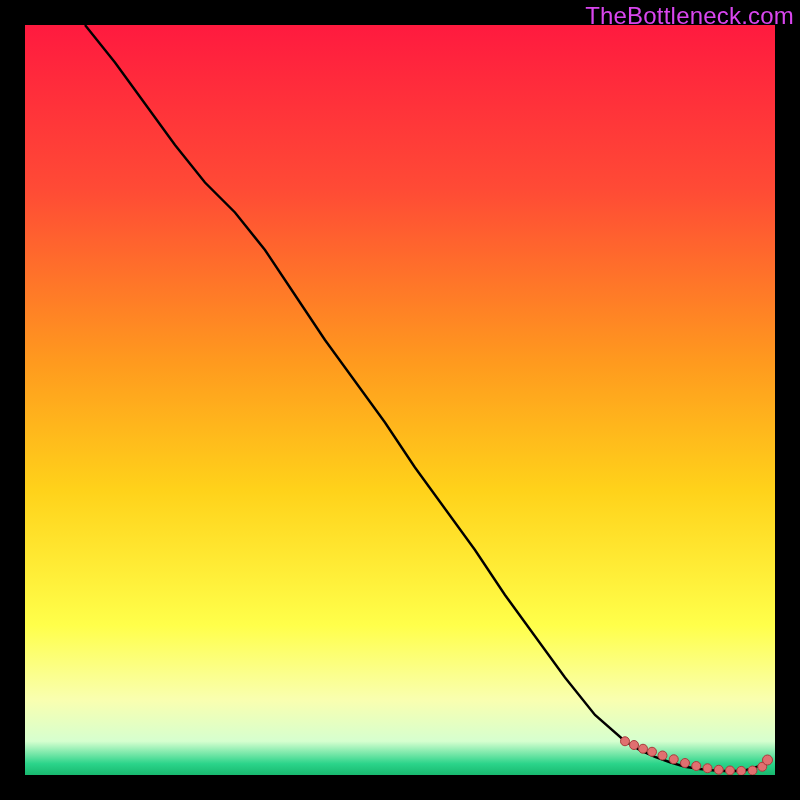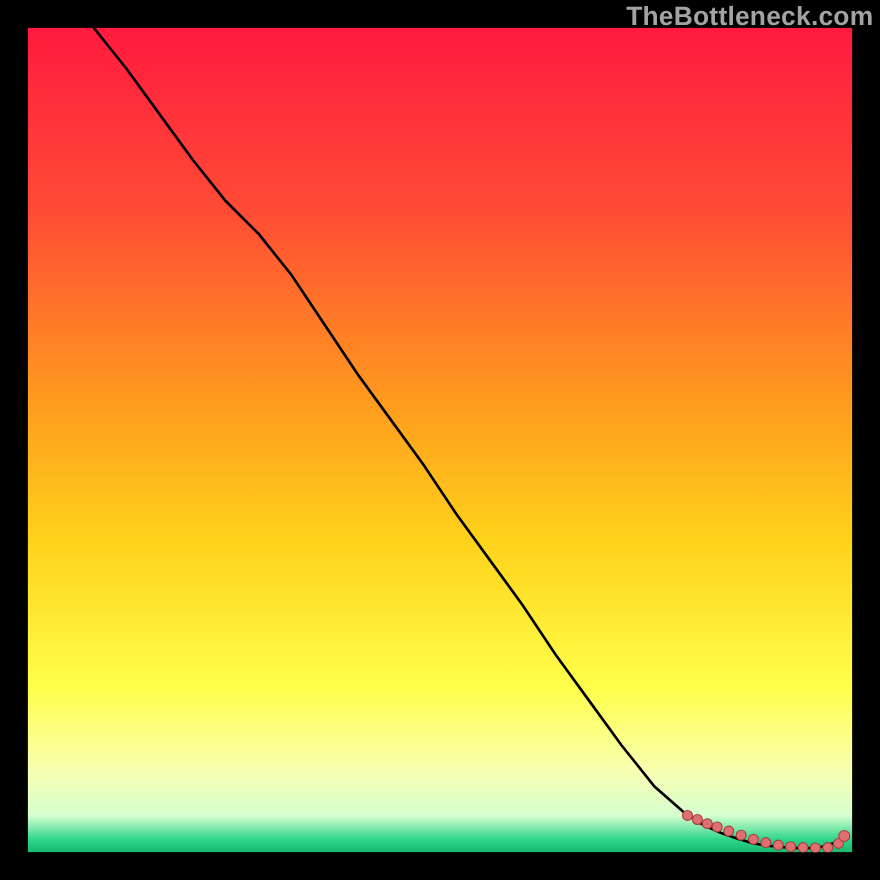--- a/index.html
+++ b/index.html
@@ -26,23 +26,23 @@
   }
   .plot-area svg {
     display: block;
     width: 750px;
     height: 750px;
   }
   .watermark {
     position: absolute;
     top: 2px;
     right: 6px;
-    color: #a3a3a3;
+    color: #d946ef;
     font-size: 24px;
-    font-weight: 700;
+    font-weight: 400;
     letter-spacing: 0.2px;
     user-select: none;
   }
 </style>
 </head>
 <body>
 
 <div class="stage">
 
   <div class="plot-area">

